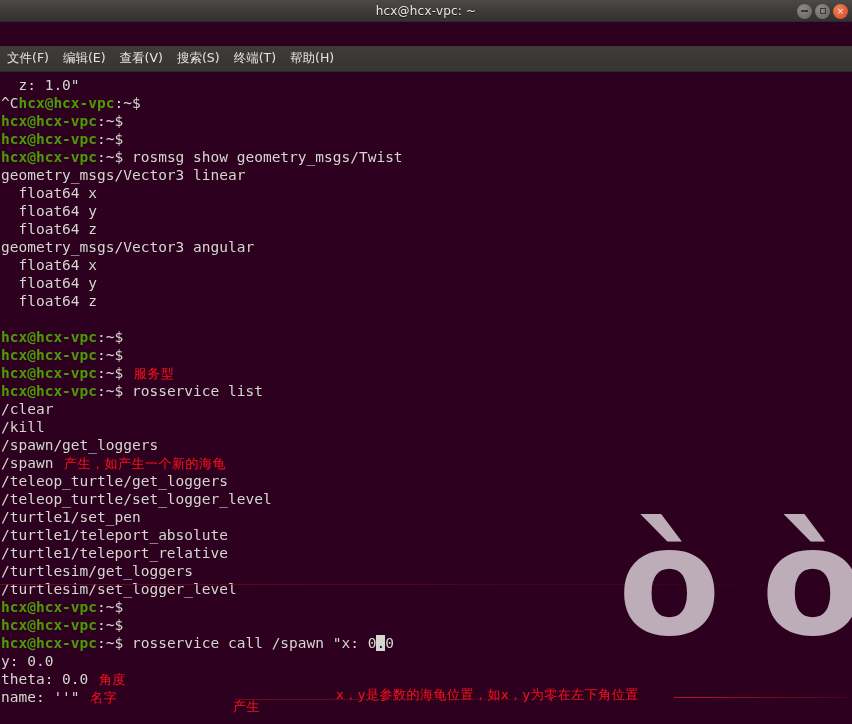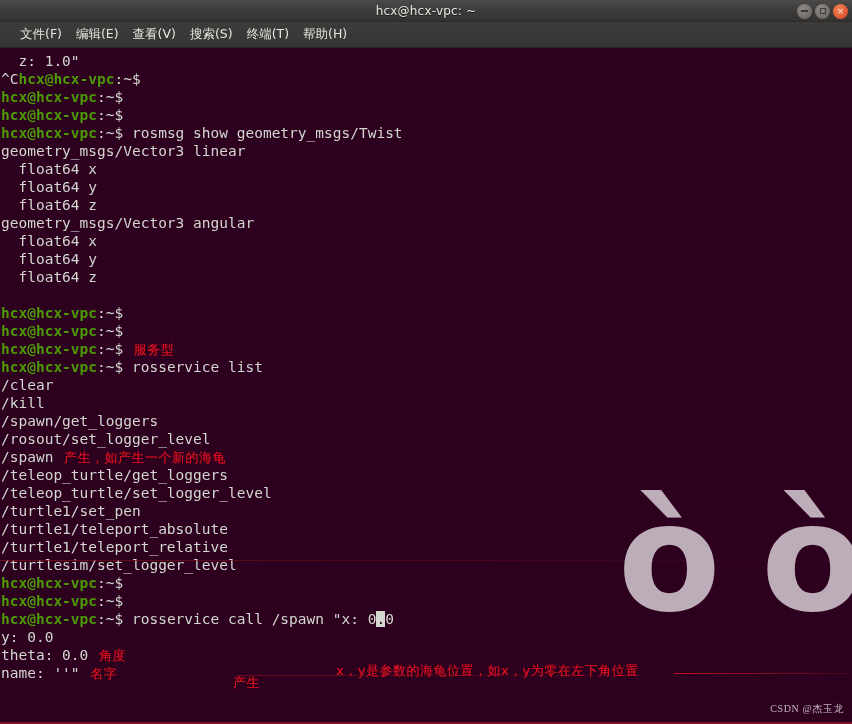--- a/index.html
+++ b/index.html
@@ -54,21 +54,22 @@
   .wb-min .glyph { display:block; width:7px; height:1.5px; background:#3c3a38; }
   .wb-max .glyph { display:block; width:6px; height:6px; border:1.5px solid #3c3a38; }
 
   
   .menubar {
     height: 26px;
     background: linear-gradient(180deg, #3d3c3a 0%, #363533 100%);
     border-bottom: 1px solid #2a2927;
     display: flex;
     align-items: center;
-    padding-left: 13px;
+    padding-left: 0;
+    margin-top: 24px;
   }
   .menu-item {
     font-family: "DejaVu Sans", sans-serif;
     font-size: 12.5px;
     color: #e6e4e1;
     padding: 3px 7px;
     white-space: nowrap;
   }
 
   
@@ -192,27 +193,27 @@
       <div class="line"><span class="w">  float64 y</span></div>
       <div class="line"><span class="w">  float64 z</span></div>
       <div class="line"><span class="w"></span></div>
       <div class="line"><span class="g">hcx@hcx-vpc</span><span class="w">:~$</span></div>
       <div class="line"><span class="g">hcx@hcx-vpc</span><span class="w">:~$</span></div>
       <div class="line"><span class="g">hcx@hcx-vpc</span><span class="w">:~$</span><span class="annot inline" style="margin-left: 6px;">  服务型</span></div>
       <div class="line"><span class="g">hcx@hcx-vpc</span><span class="w">:~$</span><span class="w"> rosservice list</span></div>
       <div class="line"><span class="w">/clear</span></div>
       <div class="line"><span class="w">/kill</span></div>
       <div class="line"><span class="w">/spawn/get_loggers</span></div>
-      <div class="line"><span class="w">/rosout/set_logger_level</span></div>
       <div class="line"><span class="w">/spawn</span><span class="annot inline" style="margin-left: 6px;">  产生，如产生一个新的海龟</span></div>
       <div class="line"><span class="w">/teleop_turtle/get_loggers</span></div>
       <div class="line"><span class="w">/teleop_turtle/set_logger_level</span></div>
       <div class="line"><span class="w">/turtle1/set_pen</span></div>
       <div class="line"><span class="w">/turtle1/teleport_absolute</span></div>
       <div class="line"><span class="w">/turtle1/teleport_relative</span></div>
+      <div class="line"><span class="w">/turtlesim/get_loggers</span></div>
       <div class="line"><span class="w">/turtlesim/set_logger_level</span></div>
       <div class="line"><span class="g">hcx@hcx-vpc</span><span class="w">:~$</span></div>
       <div class="line"><span class="g">hcx@hcx-vpc</span><span class="w">:~$</span></div>
       <div class="line"><span class="g">hcx@hcx-vpc</span><span class="w">:~$</span><span class="w"> rosservice call /spawn "x: 0</span><span class="cursor">.</span><span class="w">0</span></div>
       <div class="line"><span class="w">y: 0.0</span></div>
       <div class="line"><span class="w">theta: 0.0</span><span class="annot inline" style="margin-left: 6px;">  角度</span></div>
       <div class="line"><span class="w">name: ''"</span><span class="annot inline" style="margin-left: 6px;">  名字</span></div>
 
     <div class="annot" id="xy-annot" style="left:336px; top:614px;">x，y是参数的海龟位置，如x，y为零在左下角位置</div>
     <div class="annot-rule" style="left:674px; top:625px; width:176px;"></div>

